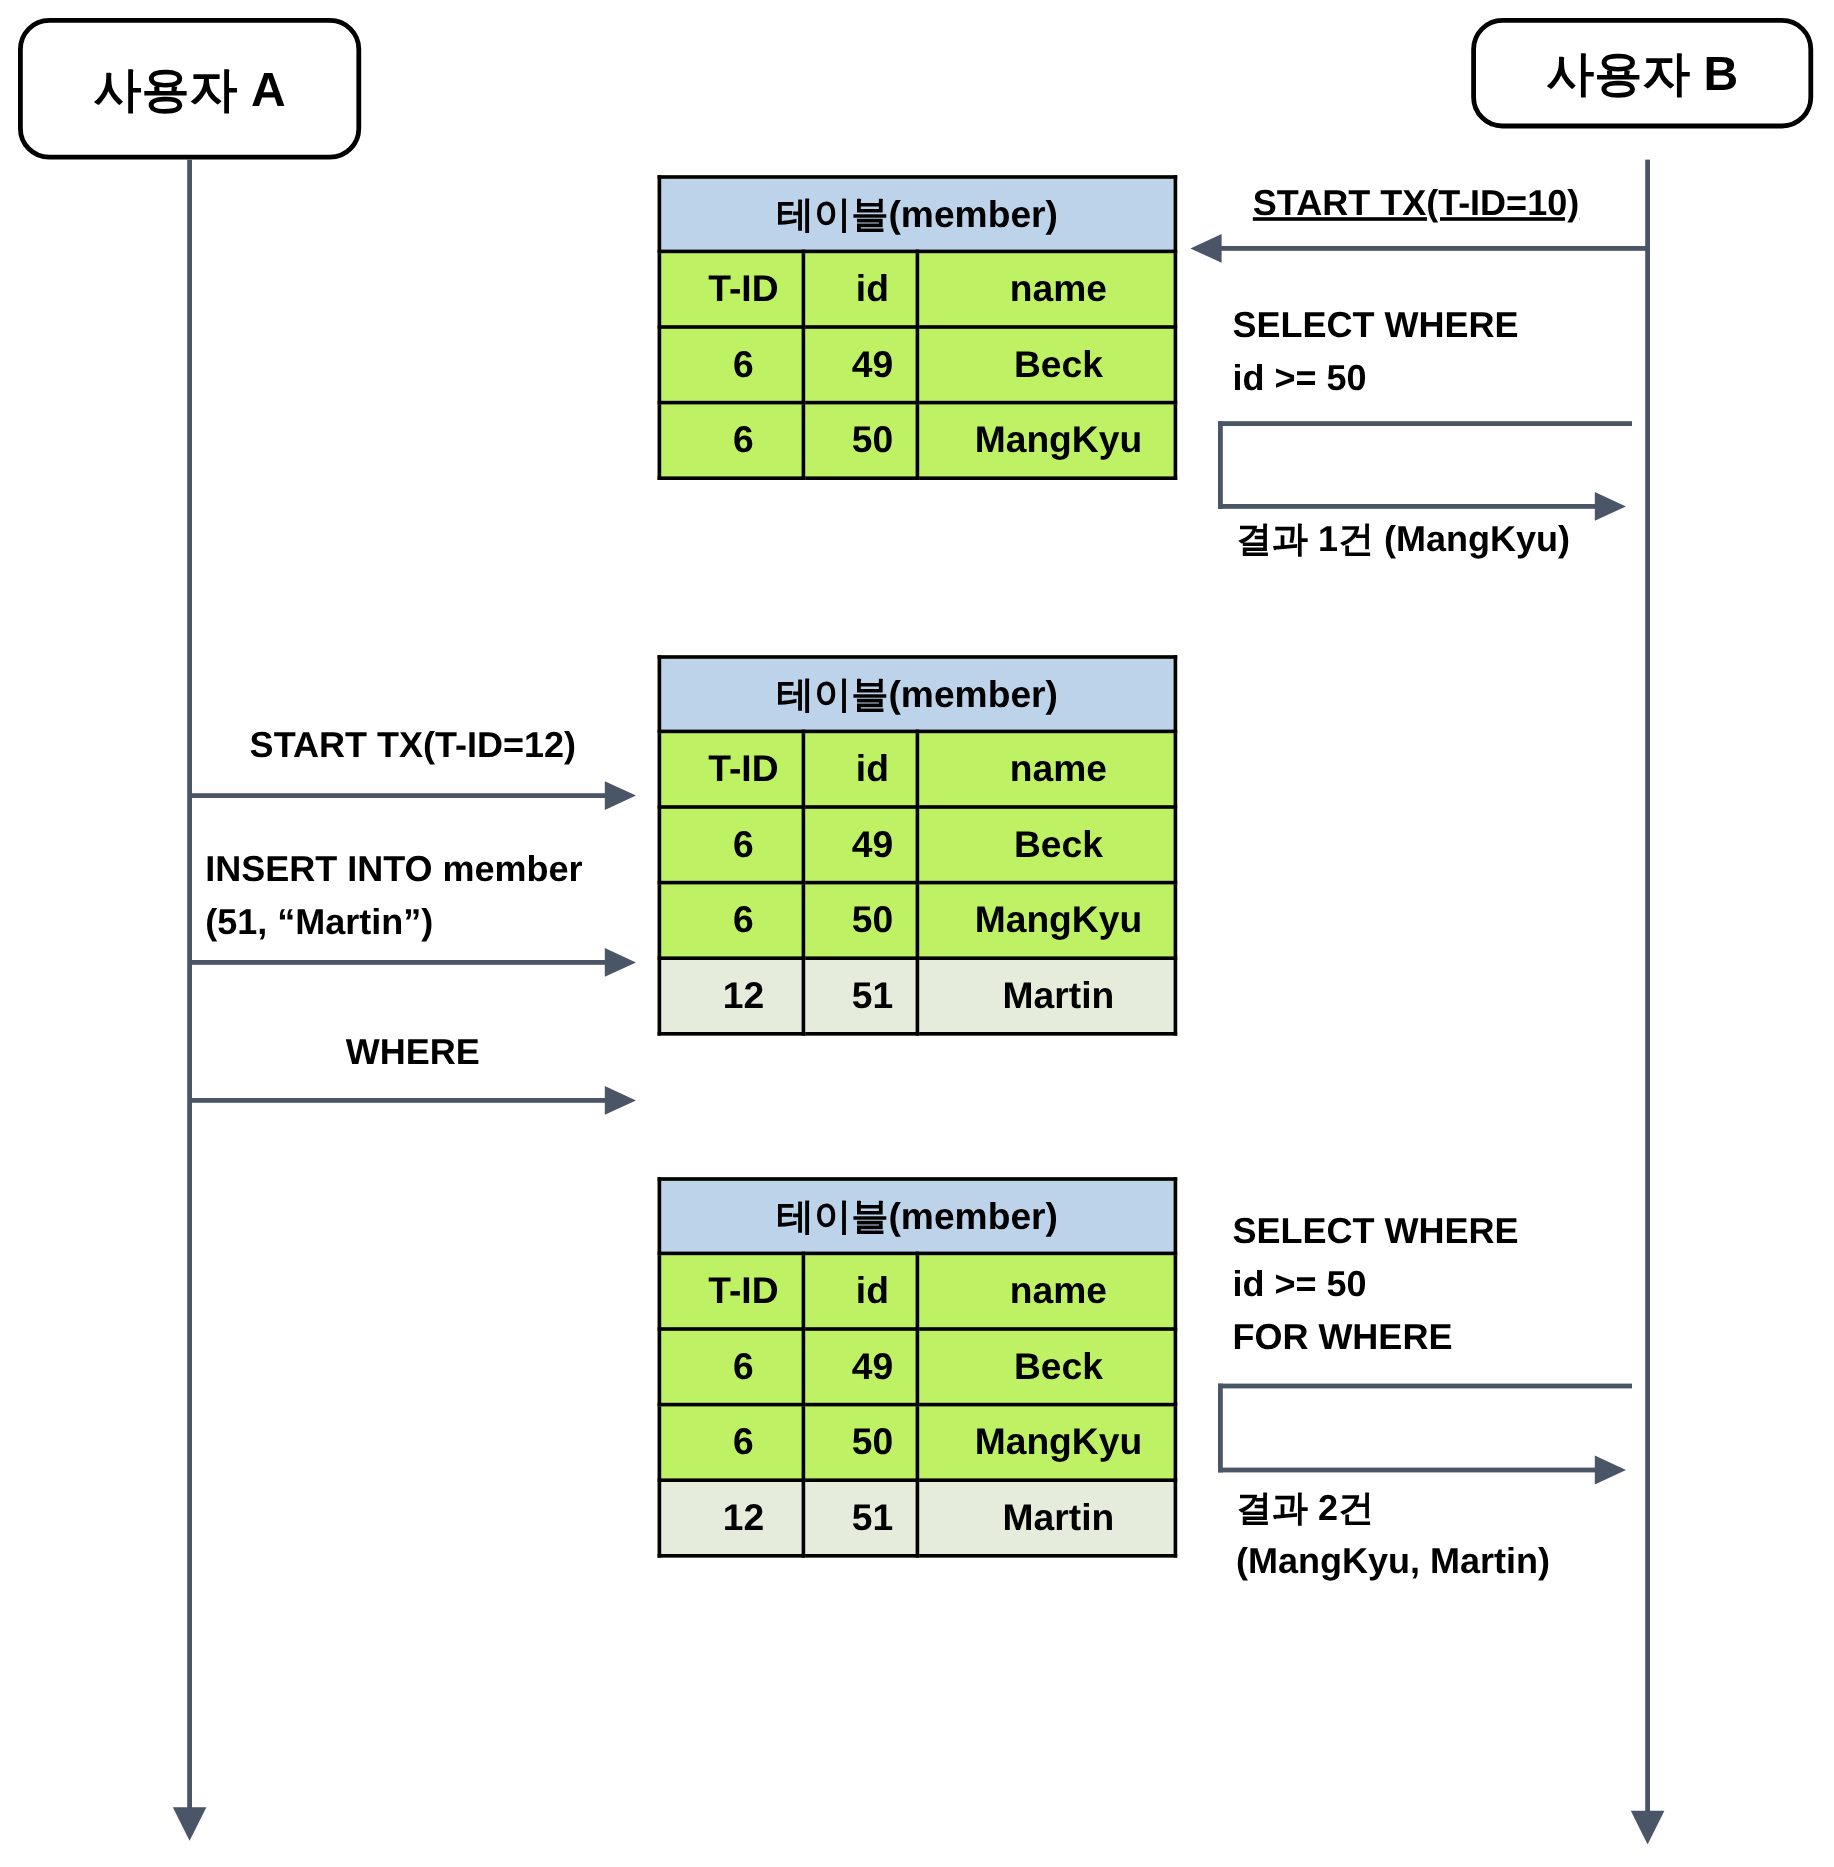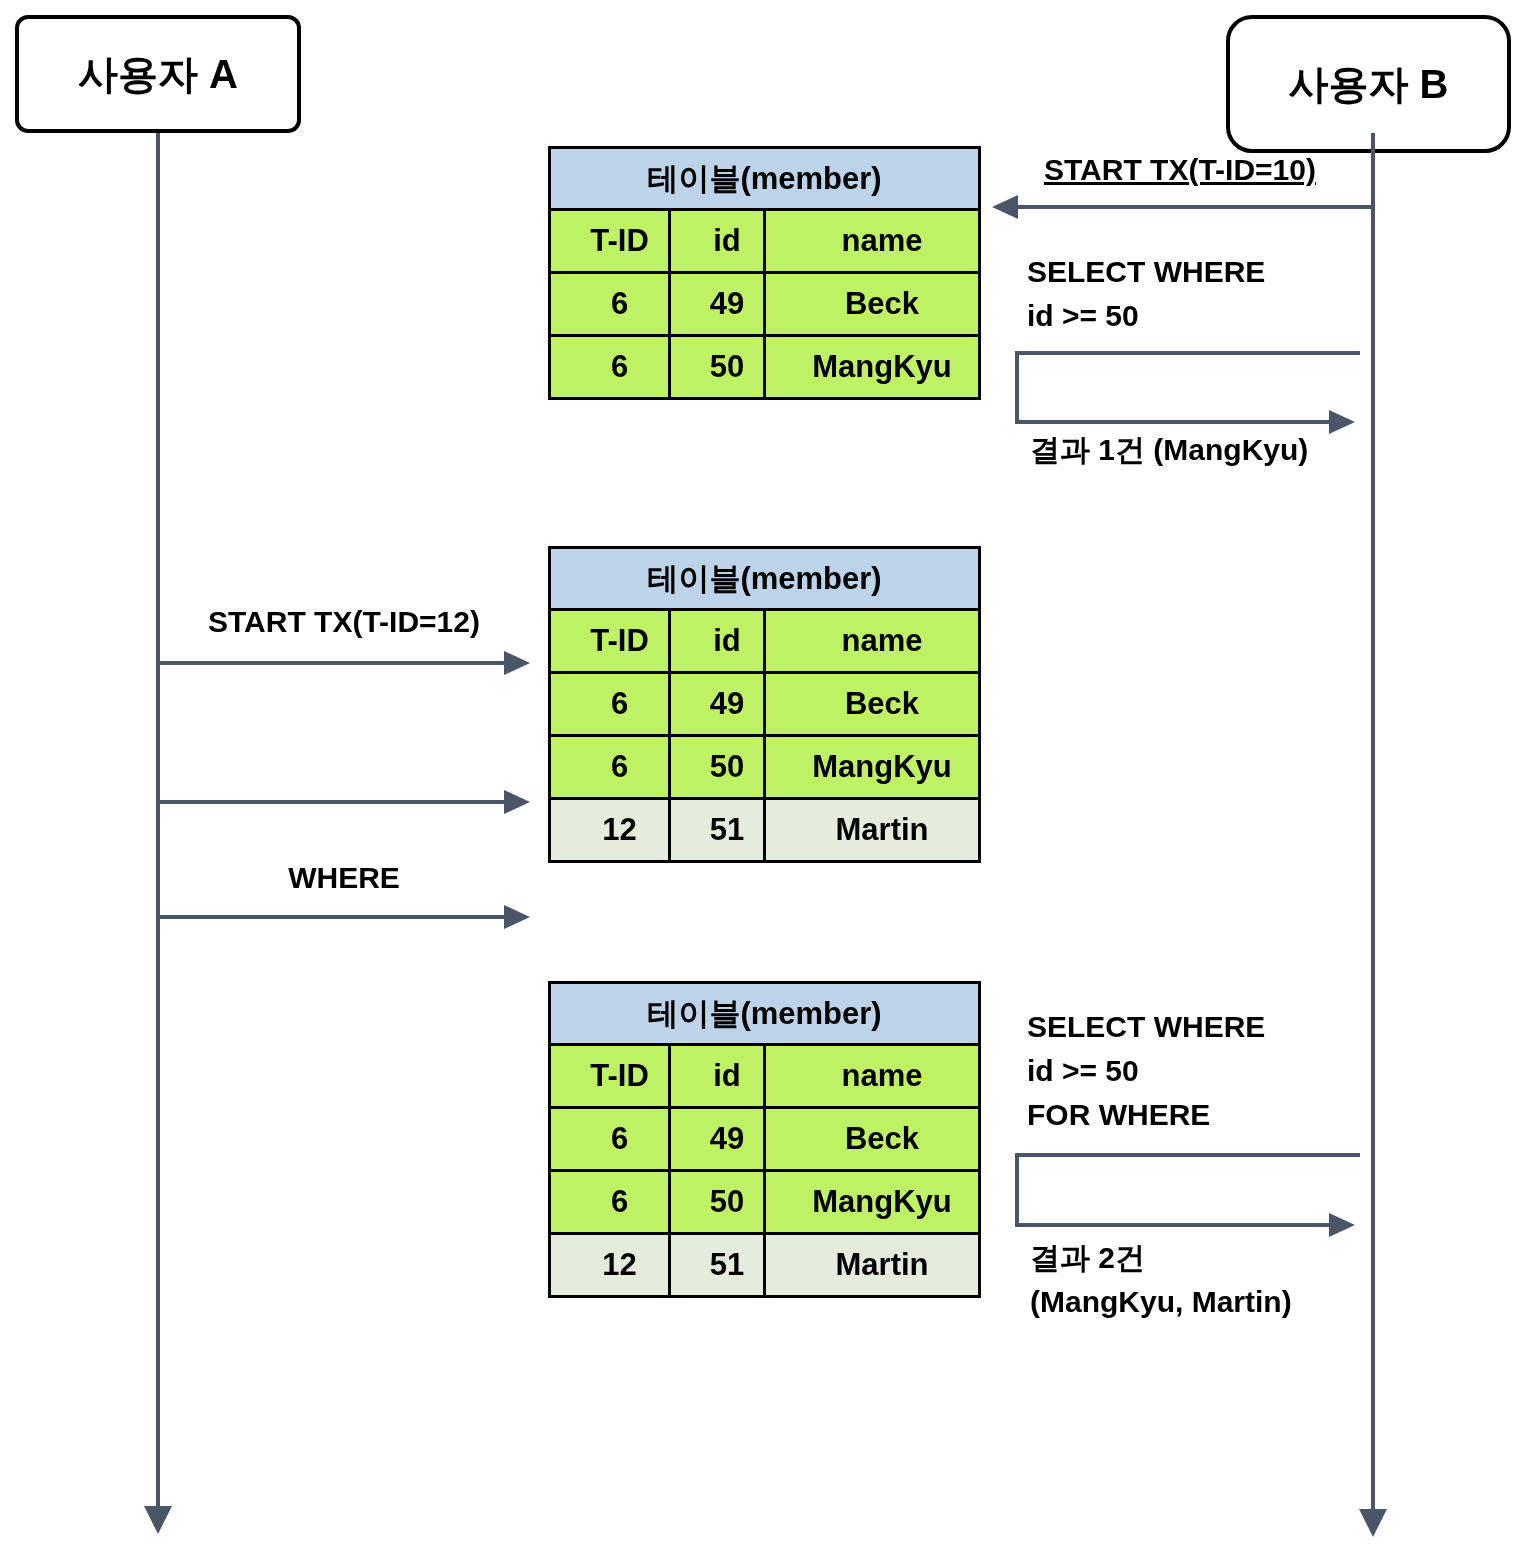--- a/index.html
+++ b/index.html
@@ -85,25 +85,25 @@
   table.db tr.insert-row td { background: #E5ECDC; }
   col.c-tid  { width: 120px; }
   col.c-id   { width: 95px;  }
   col.c-name { width: 215px; }
 </style>
 </head>
 <body>
 
 <div id="canvas">
 
-  <div class="actor" style="left:15px; top:15px; width:286px; height:118px;border-radius:13px;">
+  <div class="actor" style="left:15px; top:15px; width:286px; height:118px;">
     <span>사용자 A</span>
   </div>
 
-  <div class="actor" style="left:1226px; top:15px; width:285px; height:138px;border-radius:26px;">
+  <div class="actor" style="left:1226px; top:15px; width:285px; height:92px;border-radius:26px;">
     <span>사용자 B</span>
   </div>
 
   <div class="line" style="left:156px; top:133px; width:4px; height:1375px;"></div>
   <div class="head down" style="left:144px; top:1506px;"></div>
 
   <div class="line" style="left:1371px; top:133px; width:4px; height:1378px;"></div>
   <div class="head down" style="left:1359px; top:1509px;"></div>
 
   <table class="db" style="left:548px; top:146px;">
@@ -208,20 +208,21 @@
   <div class="line" style="left:1015px; top:351px; width:345px; height:4px;"></div>
   <div class="line" style="left:1015px; top:351px; width:4px; height:73px;"></div>
   <div class="line" style="left:1015px; top:420px; width:316px; height:4px;"></div>
   <div class="head right" style="left:1329px; top:410px;"></div>
   <div class="label" style="left:1030px; top:428px;">결과 1건 (MangKyu)</div>
 
   <div class="label center" style="left:158px; top:600px; width:372px;">START TX(T-ID=12)</div>
   <div class="line" style="left:158px; top:661px; width:348px; height:4px;"></div>
   <div class="head right" style="left:504px; top:651px;"></div>
 
+  <div class="label" style="left:171px; top:703px;"><span>INSERT INTO member</span><br><span>(51, “Martin”)</span></div>
   <div class="line" style="left:158px; top:800px; width:348px; height:4px;"></div>
   <div class="head right" style="left:504px; top:790px;"></div>
 
   <div class="label center" style="left:158px; top:856px; width:372px;">WHERE</div>
   <div class="line" style="left:158px; top:915px; width:348px; height:4px;"></div>
   <div class="head right" style="left:504px; top:905px;"></div>
 
   <div class="label" style="left:1027px; top:1005px;"><span>SELECT WHERE</span><br><span>id &gt;= 50</span><br><span>FOR WHERE</span></div>
   <div class="line" style="left:1015px; top:1153px; width:345px; height:4px;"></div>
   <div class="line" style="left:1015px; top:1153px; width:4px; height:74px;"></div>

